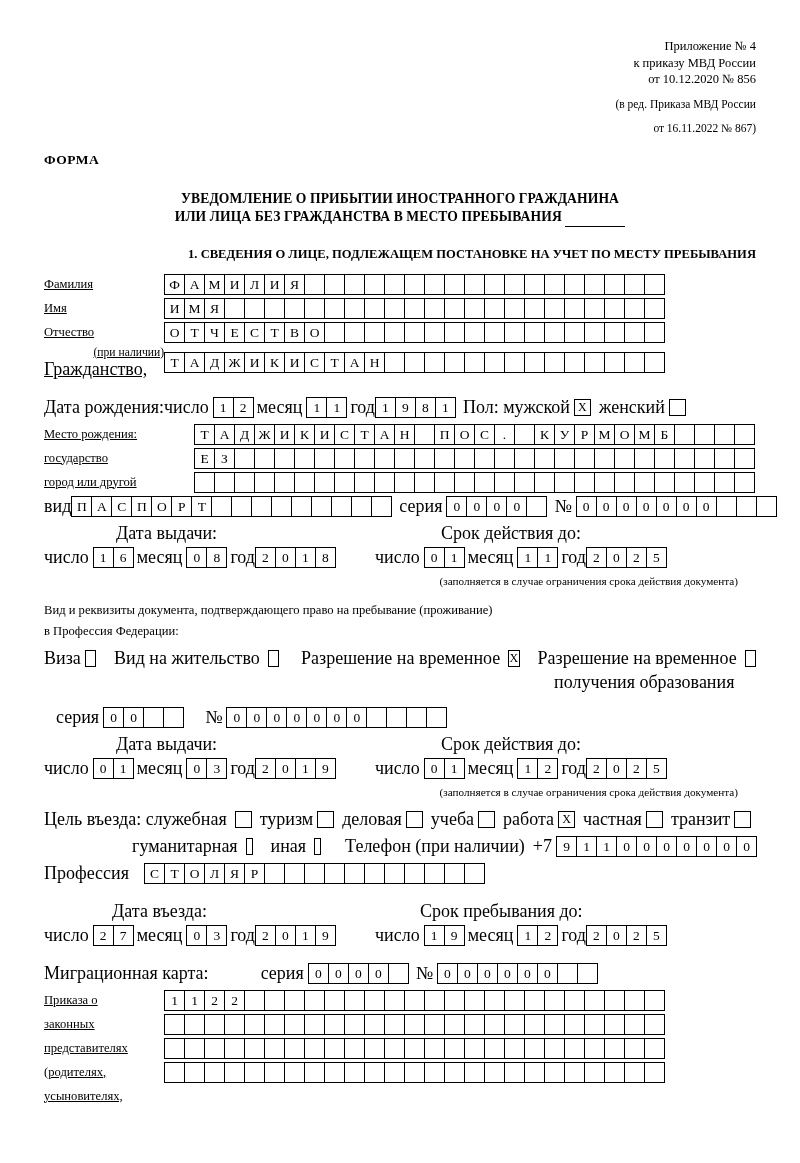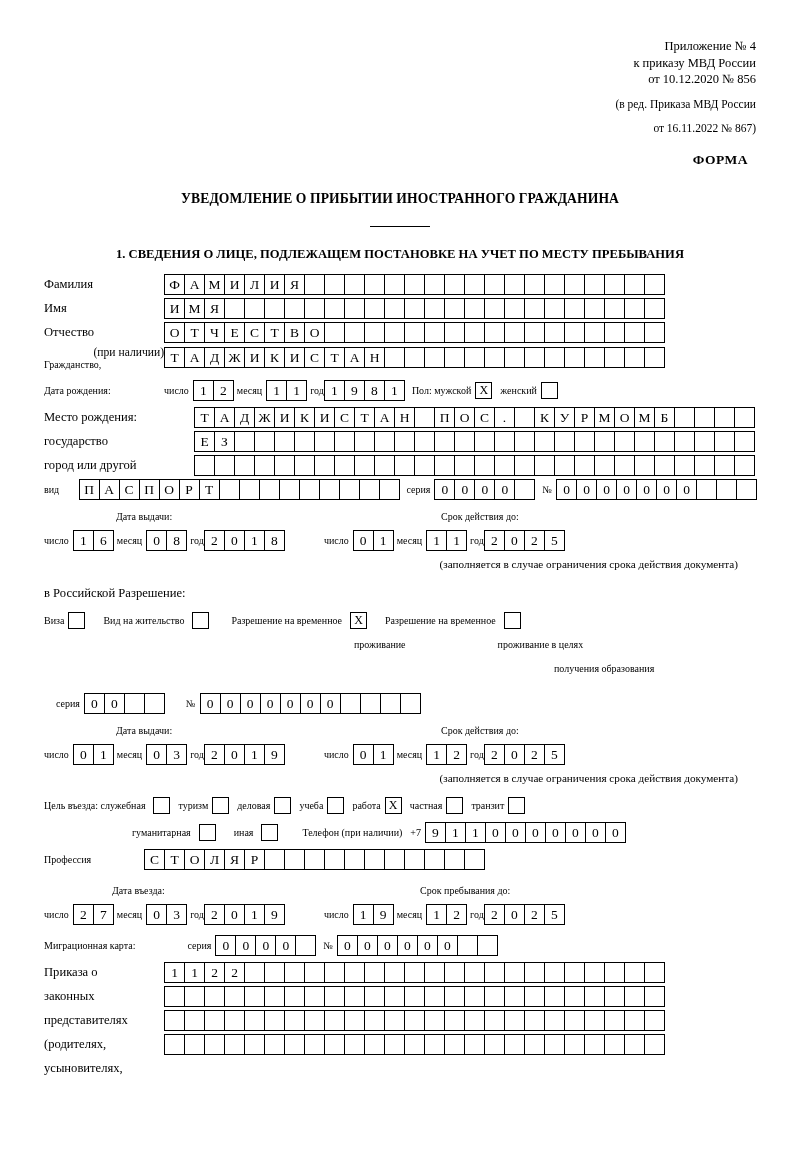--- a/index.html
+++ b/index.html
@@ -8,55 +8,55 @@
     font-family:"Liberation Serif", serif;
     color:#000;
     -webkit-font-smoothing:none;
   }
   .page{position:relative;width:800px;min-height:1163px;box-sizing:border-box;padding:38px 44px 10px 44px;}
 
   
   .header-block{margin-left:auto;width:300px;font-size:12.5px;line-height:1.32;text-align:right;}
   .header-block .l{white-space:nowrap;}
   .header-block .small{font-size:11.5px;margin-top:9px;}
-  .forma{text-align:right;font-weight:bold;font-size:13.5px;letter-spacing:.5px;margin-top:16px;margin-right:8px;}
+  .forma{font-weight:bold;font-size:13.5px;letter-spacing:.5px;margin-top:16px;}
 
   .title{
     text-align:center;font-weight:bold;font-size:13.6px;line-height:1.35;
     margin-top:22px;letter-spacing:.1px;
   }
   .title .ul{display:inline-block;border-bottom:1px solid #000;width:60px;vertical-align:bottom;height:13px;}
   .section-title{
-    text-align:center;font-weight:bold;font-size:12.6px;margin-top:20px;margin-bottom:12px;
+    text-align:right;font-weight:bold;font-size:12.6px;margin-top:20px;margin-bottom:12px;
   }
 
   
   .row{display:flex;align-items:center;margin-bottom:3px;min-height:21px;}
-  .lbl{font-size:10px;white-space:nowrap;}
+  .lbl{font-size:18px;white-space:nowrap;}
   .lbl.sm{font-size:11.6px;text-align:right;}
 
   
   .boxes{display:flex;}
   .bx{
     width:21px;height:21px;border:1px solid #000;box-sizing:border-box;
     margin-right:-1px;text-align:center;line-height:19px;font-size:13.5px;
     font-family:"Liberation Serif", serif;
   }
   .chk{
     width:17px;height:17px;border:1px solid #000;box-sizing:border-box;display:inline-block;
     text-align:center;line-height:15px;font-size:12px;vertical-align:middle;
   }
 
-  .label-col{width:120px;font-size:12.6px;}
+  .label-col{width:120px;font-size:12.6px;text-decoration:underline;}
   .label-col.w150{width:150px;}
   .note{font-size:11.2px;}
 
   .doc-head{text-align:center;font-weight:bold;font-size:11.8px;margin:9px 0 4px 0;}
   .mt6{margin-top:6px;}
-  .mt10{margin-top:10px;align-items:center;}
+  .mt10{margin-top:17px;align-items:center;}
   .mt14{margin-top:14px;}
   .ml4{margin-left:4px;}
   .ml8{margin-left:8px;}
   .ml12{margin-left:12px;}
   .sub-lines{font-size:12.6px;line-height:21px;}
 </style>
 </head>
 <body>
 
 <div class="page">
@@ -67,20 +67,21 @@
     <div class="l">от 10.12.2020 № 856</div>
     <div class="small">(в ред. Приказа МВД России</div>
     <div class="small">от 16.11.2022 № 867)</div>
   </div>
 
   <div class="forma">ФОРМА</div>
 
   <div class="title">
     <div>УВЕДОМЛЕНИЕ О ПРИБЫТИИ ИНОСТРАННОГО ГРАЖДАНИНА</div>
     <div>
+      <span>ИЛИ ЛИЦА БЕЗ ГРАЖДАНСТВА В МЕСТО ПРЕБЫВАНИЯ</span>
       <span class="ul"></span>
     </div>
   </div>
 
   <div class="section-title">1. СВЕДЕНИЯ О ЛИЦЕ, ПОДЛЕЖАЩЕМ ПОСТАНОВКЕ НА УЧЕТ ПО МЕСТУ ПРЕБЫВАНИЯ</div>
 
   <div class="row">
     <div class="label-col">Фамилия</div>
     <div class="boxes">
         <div class="bx">Ф</div>
@@ -418,38 +419,35 @@
         <div class="bx">2</div>
         <div class="bx">5</div>
       </div>
   </div>
 
   <div class="row" style="justify-content:flex-end;margin-bottom:8px">
     <div class="note" style="margin-right:18px">(заполняется в случае ограничения срока действия документа)</div>
   </div>
 
   <div class="sub-lines">
-    <div>в Российской Разрешение:</div>
+    <div>Вид и реквизиты документа, подтверждающего право на пребывание (проживание)</div>
+    <div>в Профессия Федерации:</div>
   </div>
 
   <div class="row mt6">
     <div class="lbl">Виза</div>
     <span class="chk ml4"></span>
     <div class="lbl" style="margin-left:18px">Вид на жительство</div>
     <span class="chk ml8"></span>
     <div class="lbl" style="margin-left:22px">Разрешение на временное</div>
     <span class="chk ml8">Х</span>
     <div class="lbl" style="margin-left:18px">Разрешение на временное</div>
     <span class="chk ml8"></span>
   </div>
 
-  <div class="row">
-    <div class="lbl" style="margin-left:310px">проживание</div>
-    <div class="lbl" style="margin-left:92px">проживание в целях</div>
-  </div>
   <div class="row">
     <div class="lbl" style="margin-left:510px">получения образования</div>
   </div>
 
   <div class="row mt14">
     <div class="lbl ml12">серия</div>
     <div class="boxes ml4">
         <div class="bx">0</div>
         <div class="bx">0</div>
         <div class="bx"></div>

